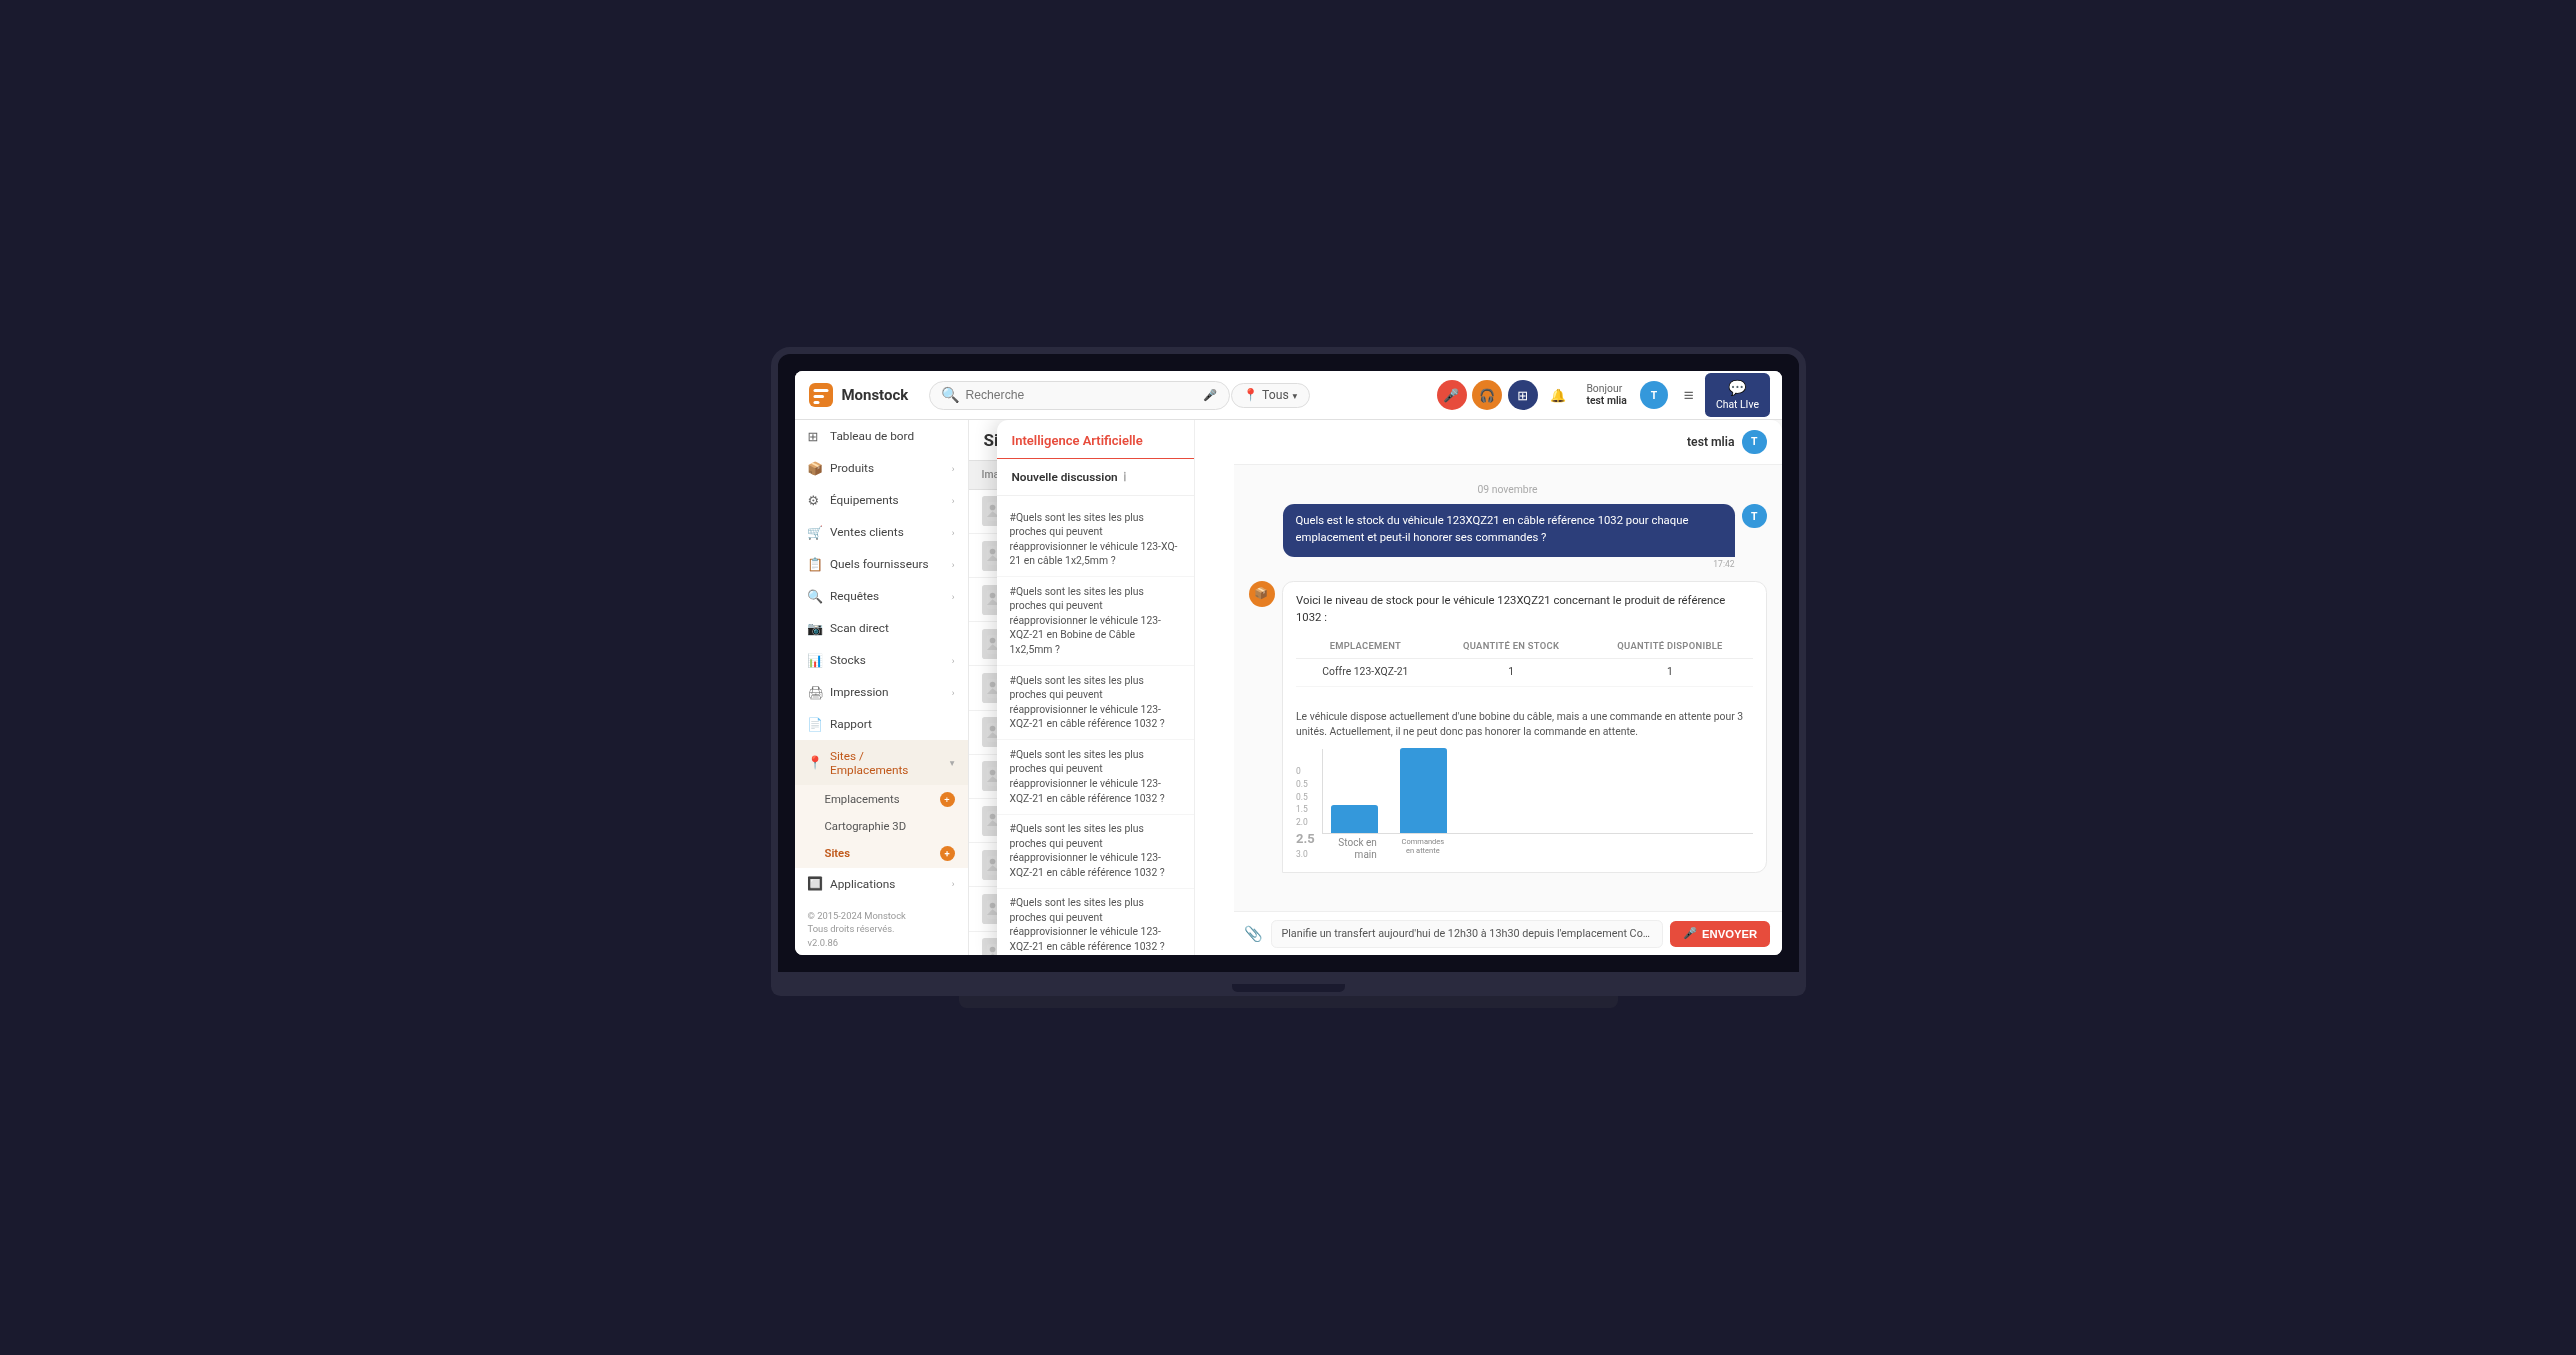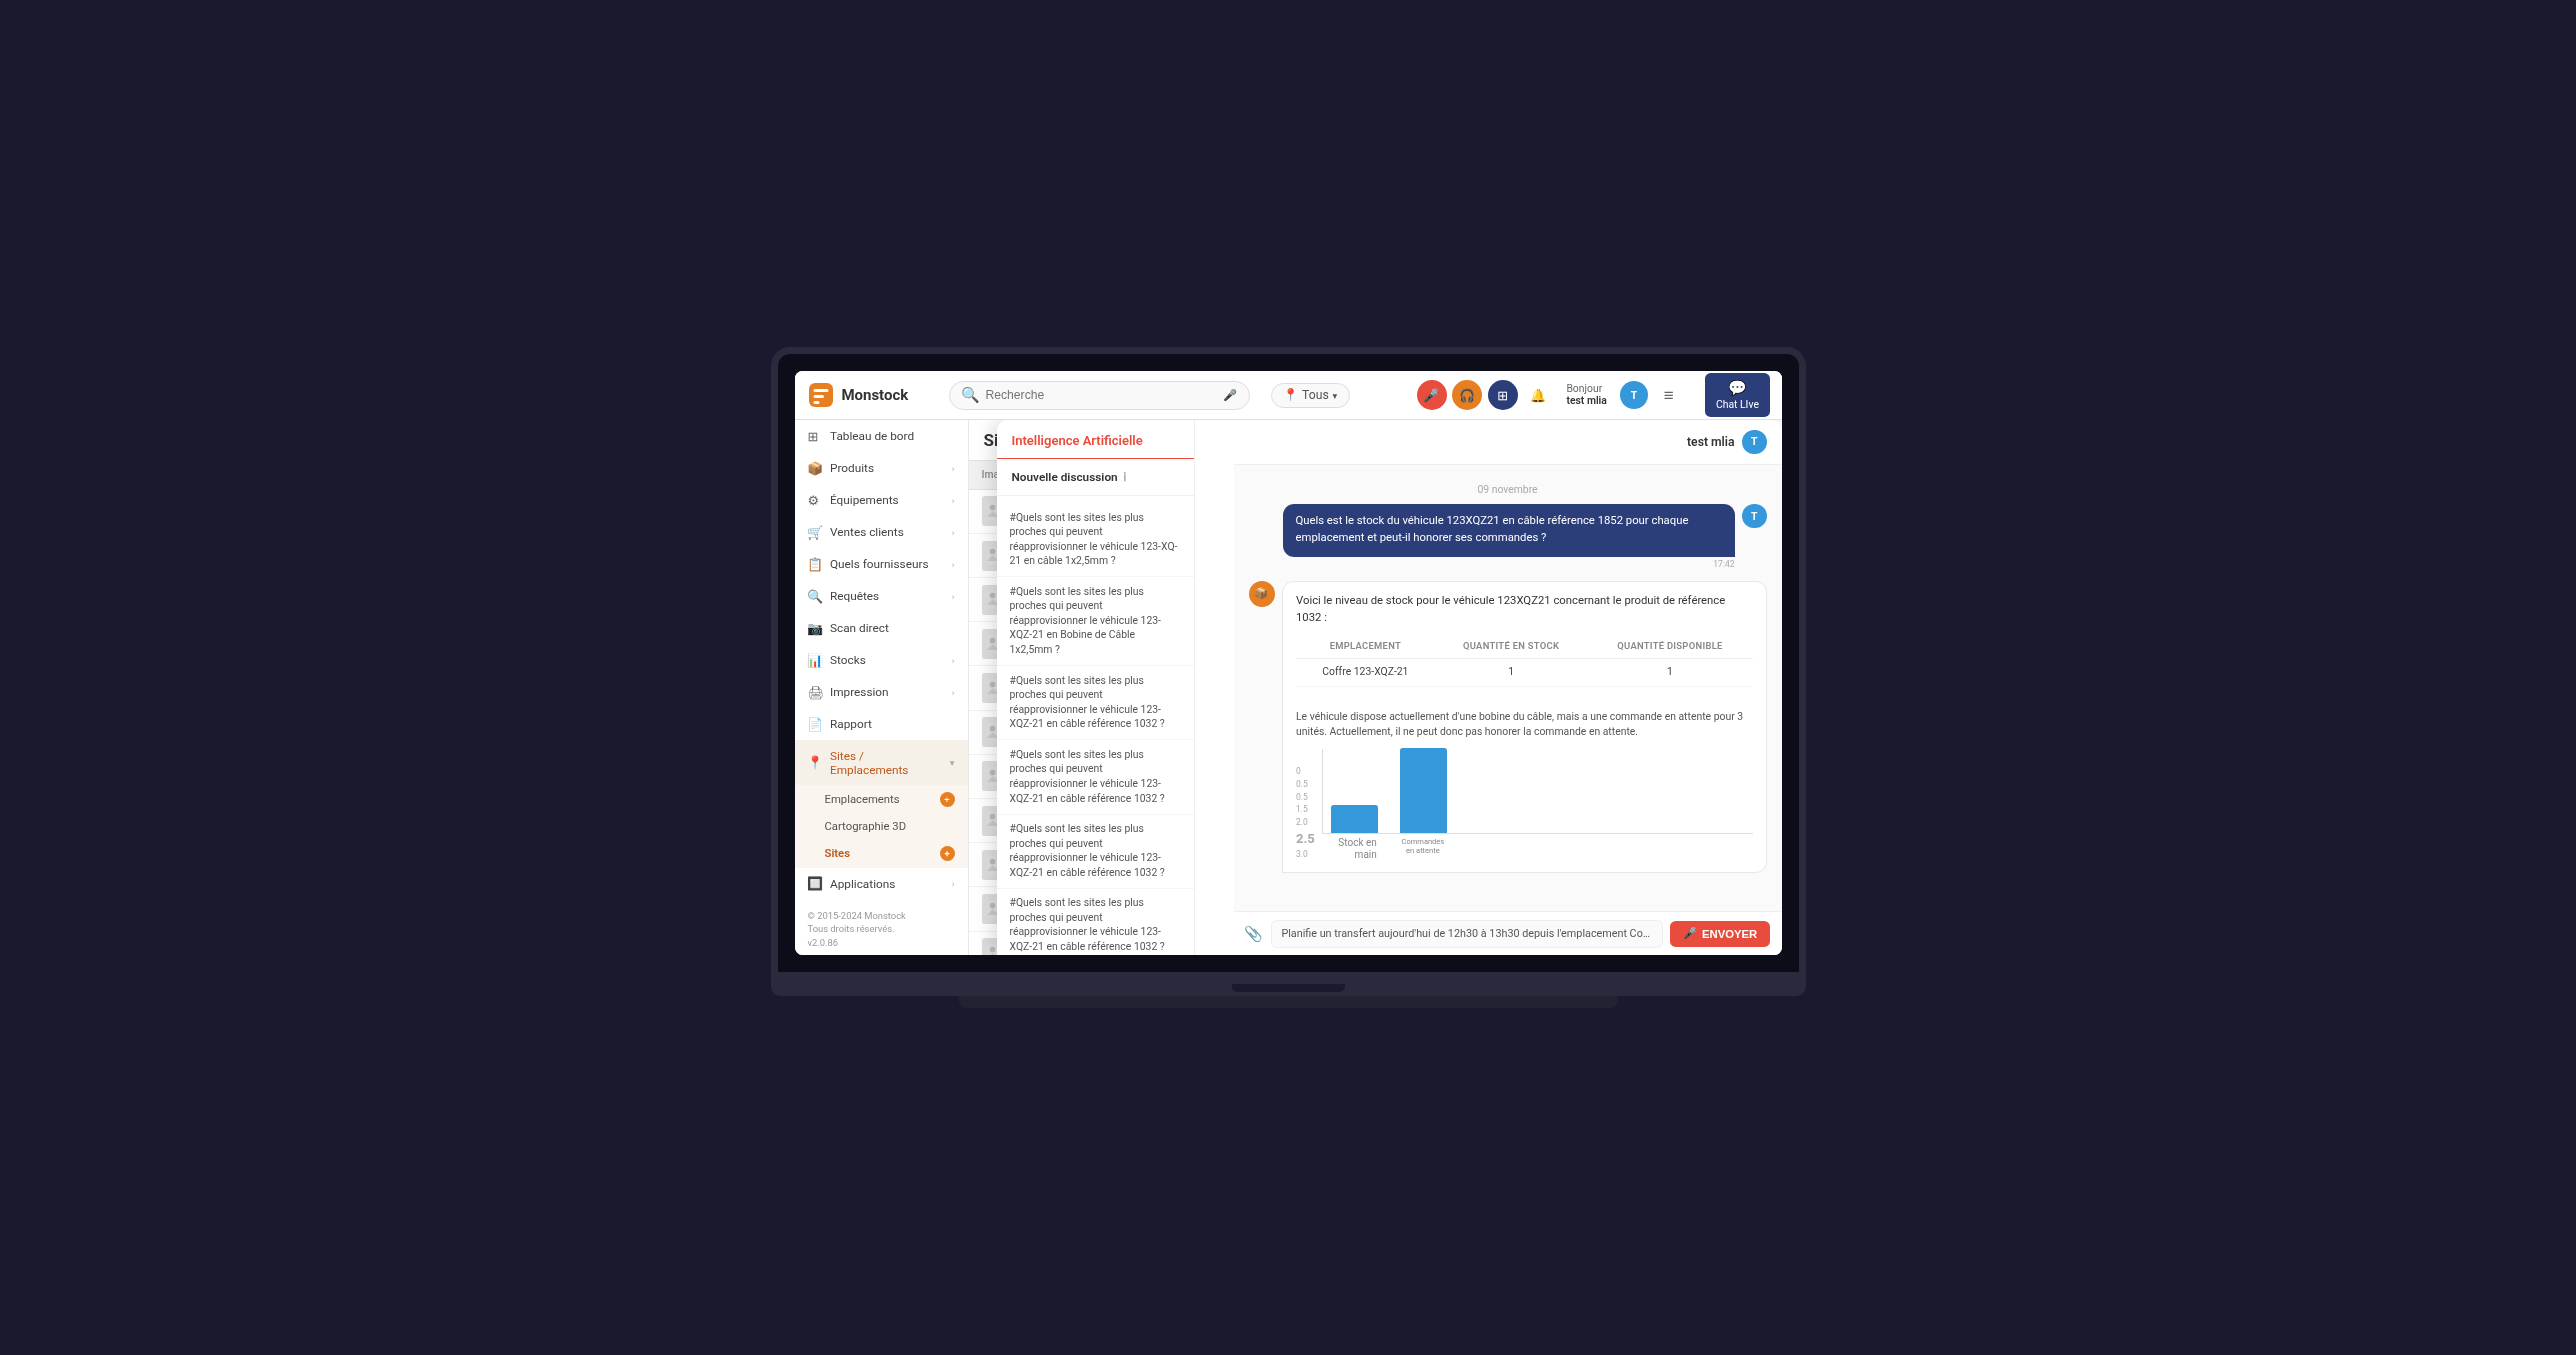--- a/index.html
+++ b/index.html
@@ -30,21 +30,21 @@
       height: 584px;
     }
     
     .top-bar {
       background: #fff;
       display: flex;
       align-items: center;
       padding: 0 11.3px;
       height: 49px;
       border-bottom: 0.9px solid #e0e0e0;
-      gap: 21px;
+      gap: 1px;
       flex-shrink: 0;
     }
     .logo-area {
       display: flex;
       align-items: center;
       gap: 5.6px;
       min-width: 122px;
     }
     .logo-icon {
       width: 30px;
@@ -803,21 +803,21 @@
             <div class="ai-main">
               <div class="ai-main-header">
                 <span class="ai-user-name">test mlia</span>
                 <div class="avatar" style="width:24.5px;height:24.5px;font-size:10.4px;">T</div>
               </div>
               <div class="ai-messages">
                 <div class="date-divider">09 novembre</div>
 
                 <div class="msg-user">
                   <div>
-                    <div class="msg-bubble-user">Quels est le stock du véhicule 123XQZ21 en câble référence 1852 pour chaque emplacement et peut-il honorer ses commandes ?</div>
+                    <div class="msg-bubble-user">Quels est le stock du véhicule 123XQZ21 en câble référence 1032 pour chaque emplacement et peut-il honorer ses commandes ?</div>
                     <div class="msg-time">17:42</div>
                   </div>
                   <div class="avatar" style="width:24.5px;height:24.5px;font-size:10.4px;flex-shrink:0;">T</div>
                 </div>
 
                 <div class="msg-bot">
                   <div class="bot-icon">📦</div>
                   <div class="msg-bubble-bot">
                     <div style="margin-bottom:7.5px;">Voici le niveau de stock pour le véhicule 123XQZ21 concernant le produit de référence 1032 :</div>
                     <table class="stock-table">

